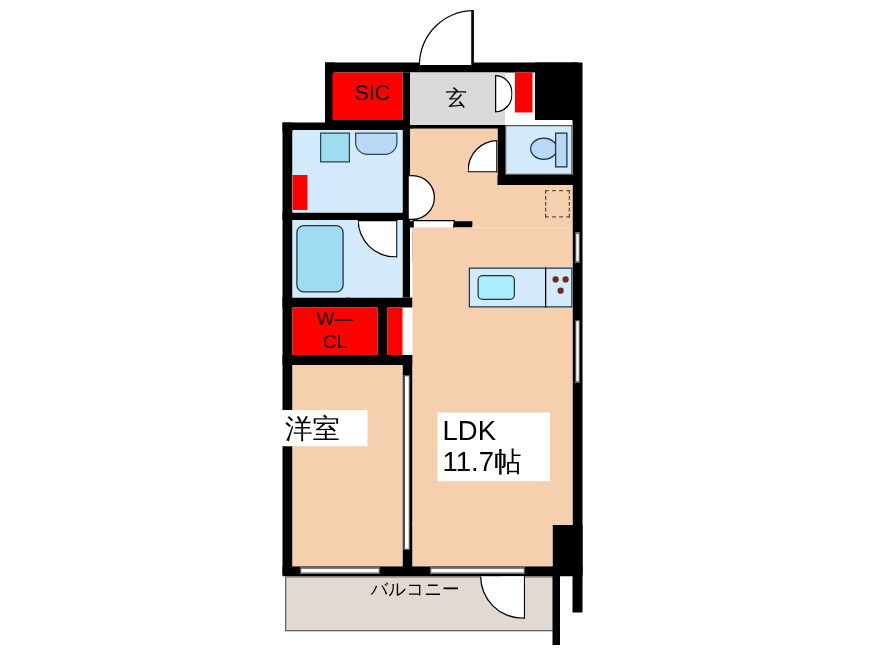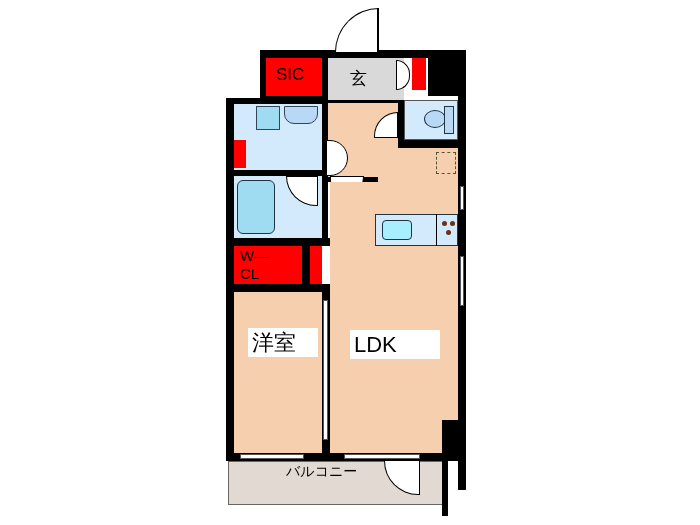--- a/index.html
+++ b/index.html
@@ -4,21 +4,21 @@
 <style>
   html, body { margin:0; padding:0; background:#ffffff; }
   body { width:700px; height:525px; position:relative; overflow:hidden; font-family:"Liberation Sans", "DejaVu Sans", sans-serif; }
   .abs { position:absolute; box-sizing:border-box; }
   .wall { background:#000; }
   .red { background:#ff0000; }
   .floor { background:#f5cfae; }
   .wet { background:#d3eafc; }
   .entry { background:#d9d9d9; }
   .balcony { background:#e2dad2; }
-  .label { color:#000; line-height:1; }
+  .label { color:#000; text-align:center; line-height:1; }
   .room-label { background:#fff; padding:2px 4px; font-size:22px; line-height:1.15; }
   .door-arc { border:1.5px solid #000; background:#fff; }
   .window { background:#fff; border:1px solid #555; }
 </style>
 </head>
 <body>
 
 <div class="abs" style="left:0;top:0;width:700px;height:525px;">
 
   <div class="abs wall" style="left:260px;top:50px;width:202px;height:8px;"></div>
@@ -85,25 +85,26 @@
   <div class="abs wet" style="left:375px;top:214px;width:83px;height:32px;border:1.5px solid #234;"></div>
   <div class="abs" style="left:382px;top:220px;width:30px;height:20px;border:1.5px solid #234;border-radius:4px;background:#a8eefc;"></div>
   <div class="abs wall" style="left:436px;top:214px;width:1px;height:32px;"></div>
   <div class="abs" style="left:442px;top:221px;width:5px;height:5px;border-radius:50%;background:#6b2f1a;"></div>
   <div class="abs" style="left:450px;top:221px;width:5px;height:5px;border-radius:50%;background:#6b2f1a;"></div>
   <div class="abs" style="left:446px;top:230px;width:5px;height:5px;border-radius:50%;background:#6b2f1a;"></div>
   <div class="abs window" style="left:460px;top:186px;width:4px;height:24px;"></div>
   <div class="abs window" style="left:460px;top:256px;width:4px;height:50px;"></div>
   <div class="abs label room-label" style="left:350px;top:330px;width:90px;text-align:left;">
     <div>LDK</div>
+    <div>11.7帖</div>
   </div>
 
   <div class="abs floor" style="left:234px;top:292px;width:88px;height:161px;"></div>
   <div class="abs window" style="left:323px;top:300px;width:5px;height:140px;"></div>
-  <div class="abs label room-label" style="left:248px;top:328px;width:70px;text-align:left;">
+  <div class="abs label room-label" style="left:224px;top:328px;width:70px;text-align:left;">
     <div>洋室</div>
   </div>
 
   <div class="abs window" style="left:240px;top:454px;width:64px;height:5px;"></div>
   <div class="abs window" style="left:344px;top:454px;width:76px;height:5px;"></div>
 
   <div class="abs balcony" style="left:228px;top:461px;width:216px;height:44px;border:1.5px solid #666;"></div>
   <div class="abs door-arc" style="left:384px;top:461px;width:36px;height:34px;border-radius:0 0 0 36px;border-top:none;"></div>
   <div class="abs label" style="left:286px;top:464px;width:92px;font-size:14px;">バルコニー</div>
   <div class="abs wall" style="left:442px;top:458px;width:6px;height:58px;"></div>

